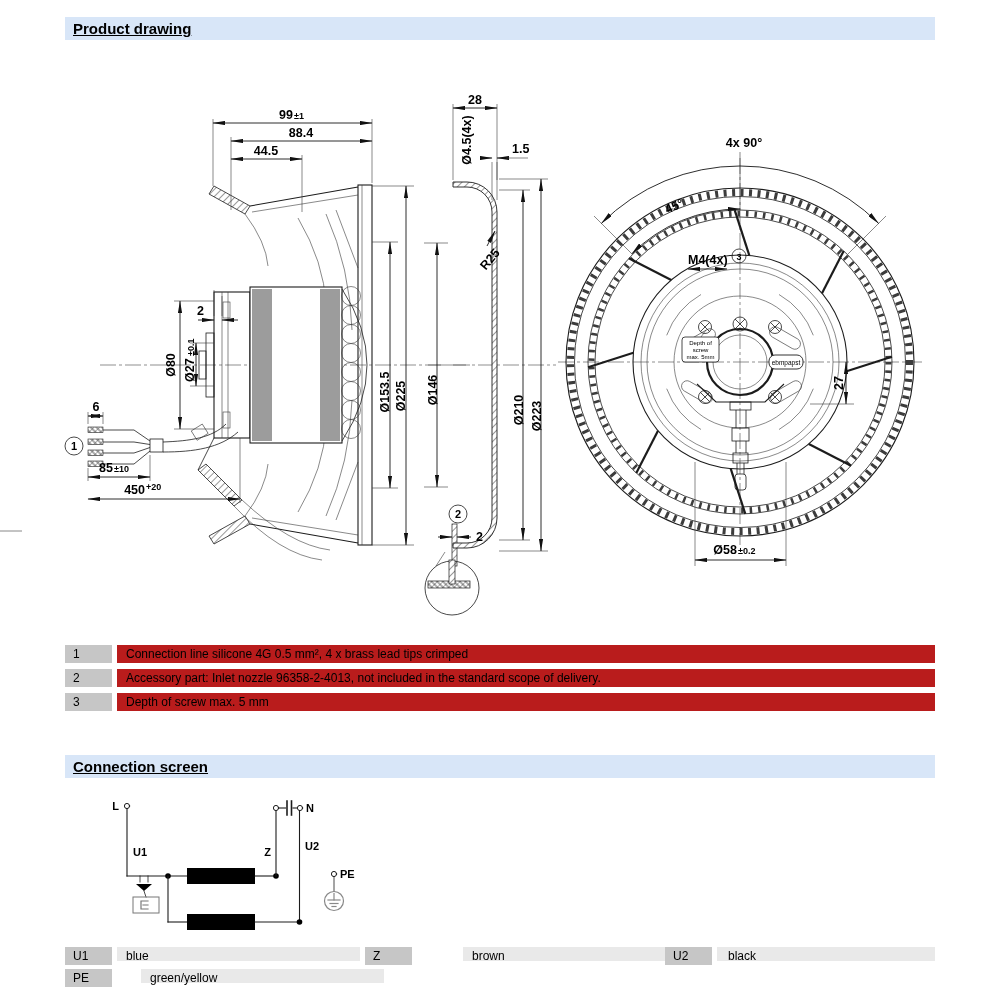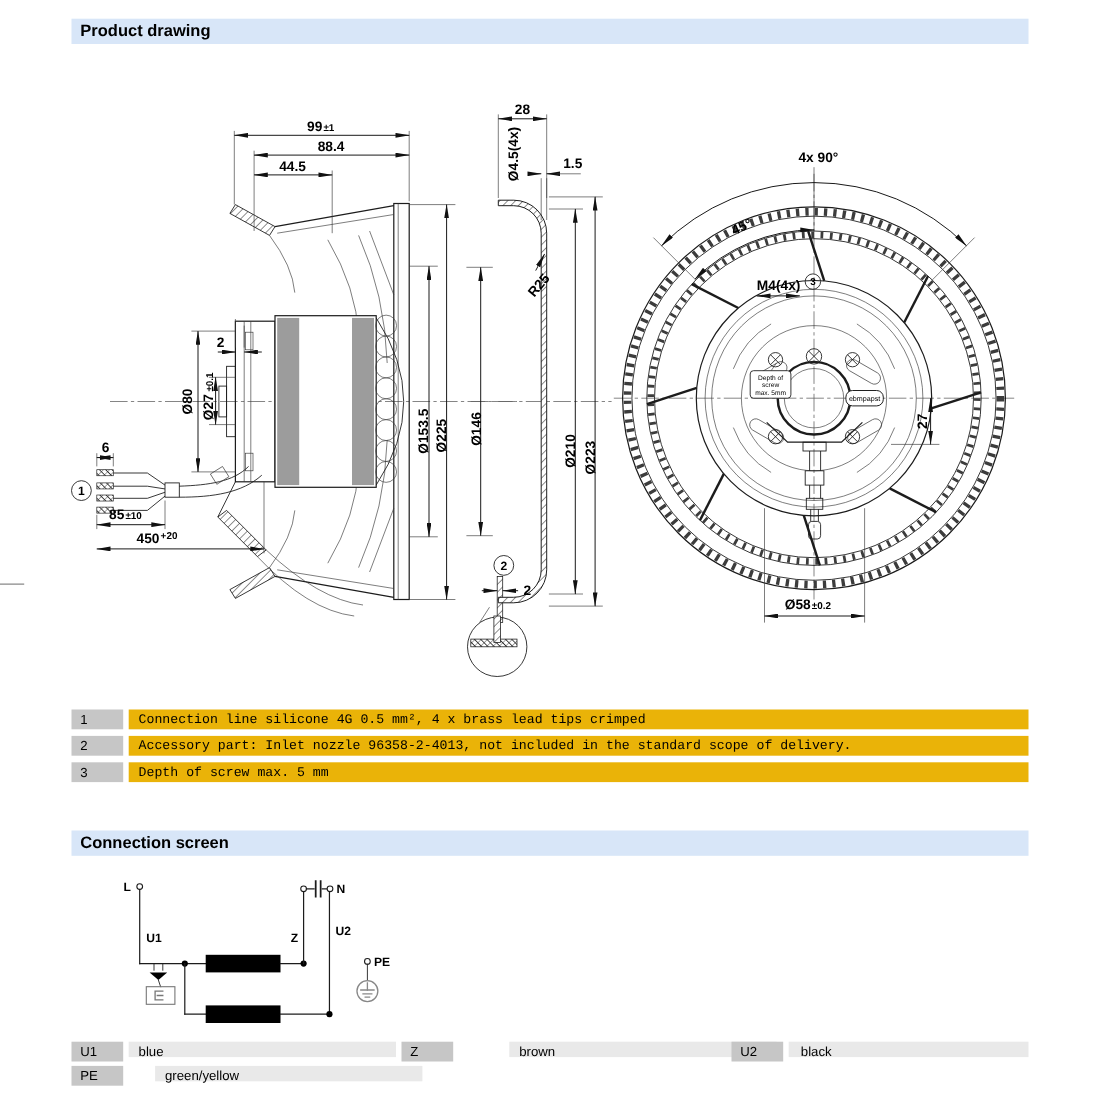--- a/index.html
+++ b/index.html
@@ -3,30 +3,30 @@
 <meta charset="utf-8">
 <style>
   html,body { margin:0; padding:0; background:#fff; }
   #page {
     position:relative; width:1000px; height:1002px; background:#ffffff;
     font-family:"Liberation Sans", sans-serif; color:#000; overflow:hidden;
   }
   .section-header {
     position:absolute; left:65px; width:870px; height:23px;
     background:#d8e6f8; font-size:15px; font-weight:bold; line-height:23px;
-    padding-left:8px; box-sizing:border-box;
+    padding-left:8px; box-sizing:border-box;text-decoration:underline;
   }
   .note-row { position:absolute; left:0; height:18px; font-size:12px; line-height:18px; }
   .cell-num {
     position:absolute; left:65px; width:47px; height:18px; background:#c6c6c6;
     padding-left:8px; box-sizing:border-box;
   }
   .cell-text {
-    position:absolute; left:117px; width:818px; height:18px; background:#eab308;
-    padding-left:9px; box-sizing:border-box; white-space:nowrap; overflow:hidden;font-family:Liberation Mono, monospace;
+    position:absolute; left:117px; width:818px; height:18px; background:#b91c1c;
+    padding-left:9px; box-sizing:border-box; white-space:nowrap; overflow:hidden;
   }
   .wt-label { position:absolute; width:47px; height:18px; background:#c6c6c6;
     font-size:12px; line-height:18px; padding-left:8px; box-sizing:border-box; }
   .wt-value { position:absolute; width:243px; height:14px; background:#e9e9e9;
     font-size:12px; line-height:18px; padding-left:9px; box-sizing:border-box; }
   svg { position:absolute; left:0; }
   .ln  { stroke:#1c1c1c; stroke-width:1.1; fill:none; }
   .lm  { stroke:#1c1c1c; stroke-width:0.8; fill:none; }
   .lt  { stroke:#3a3a3a; stroke-width:0.6; fill:none; }
   .dim { stroke:#161616; stroke-width:0.9; fill:none; }

